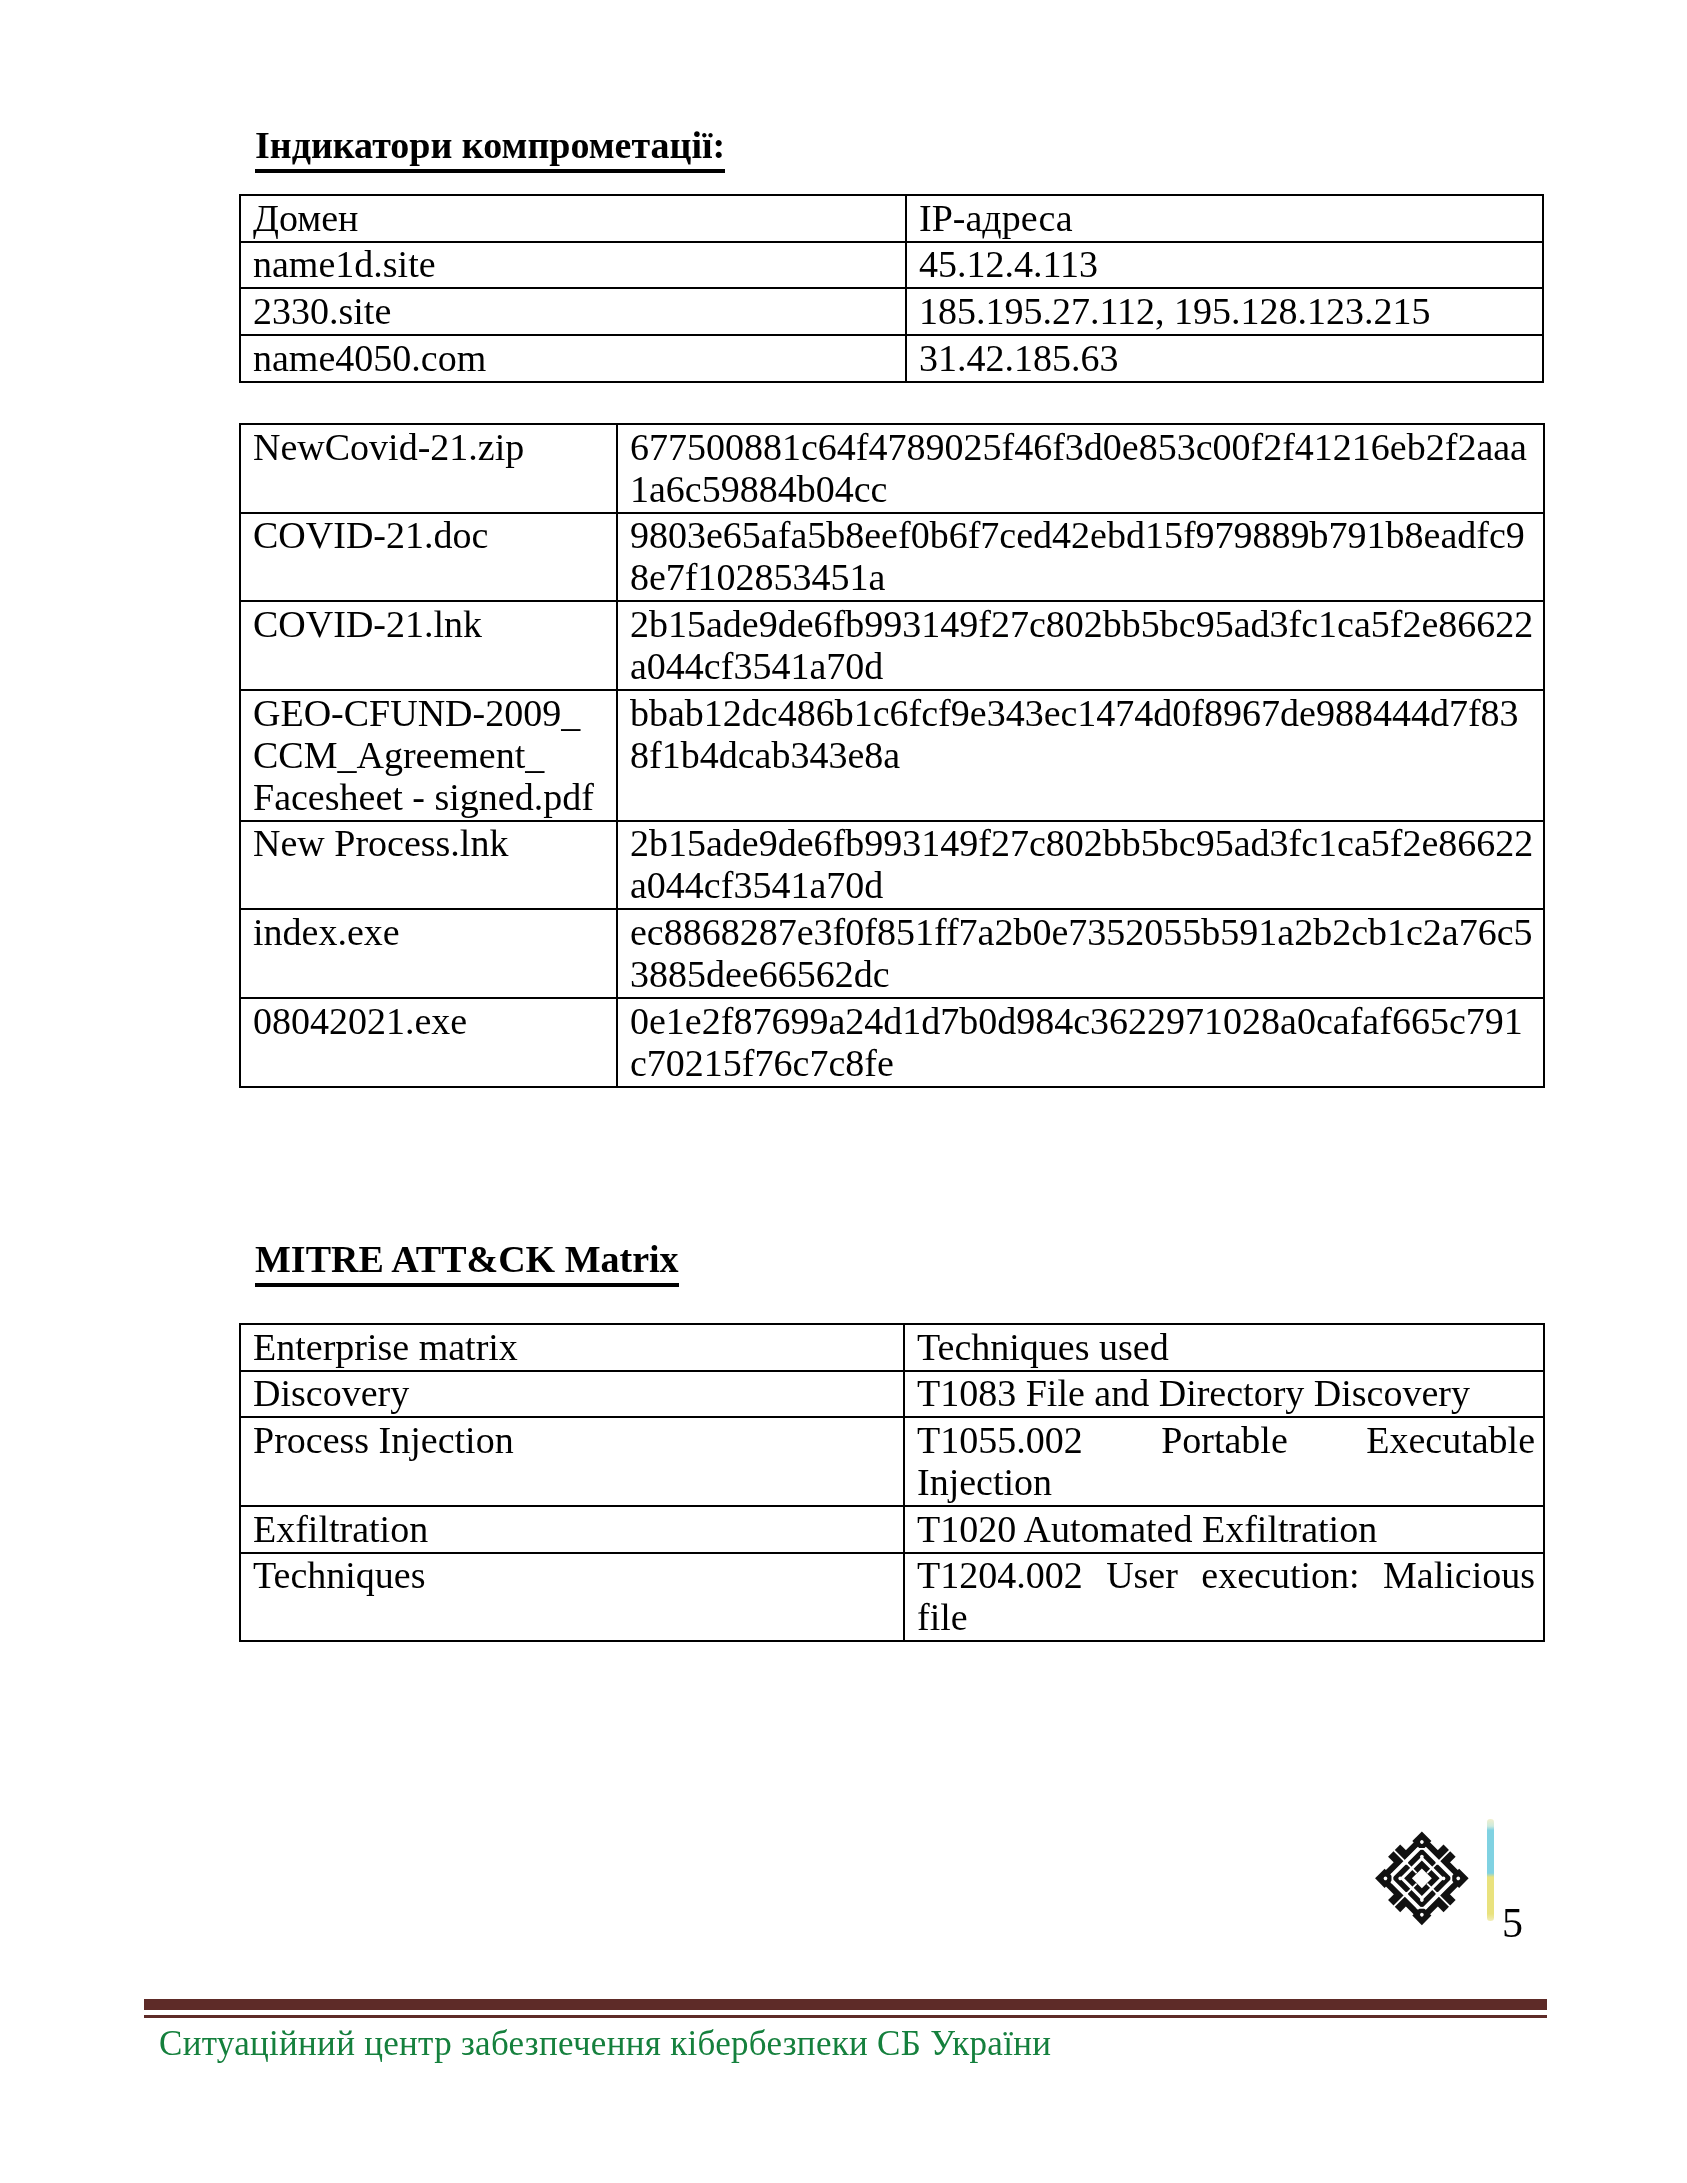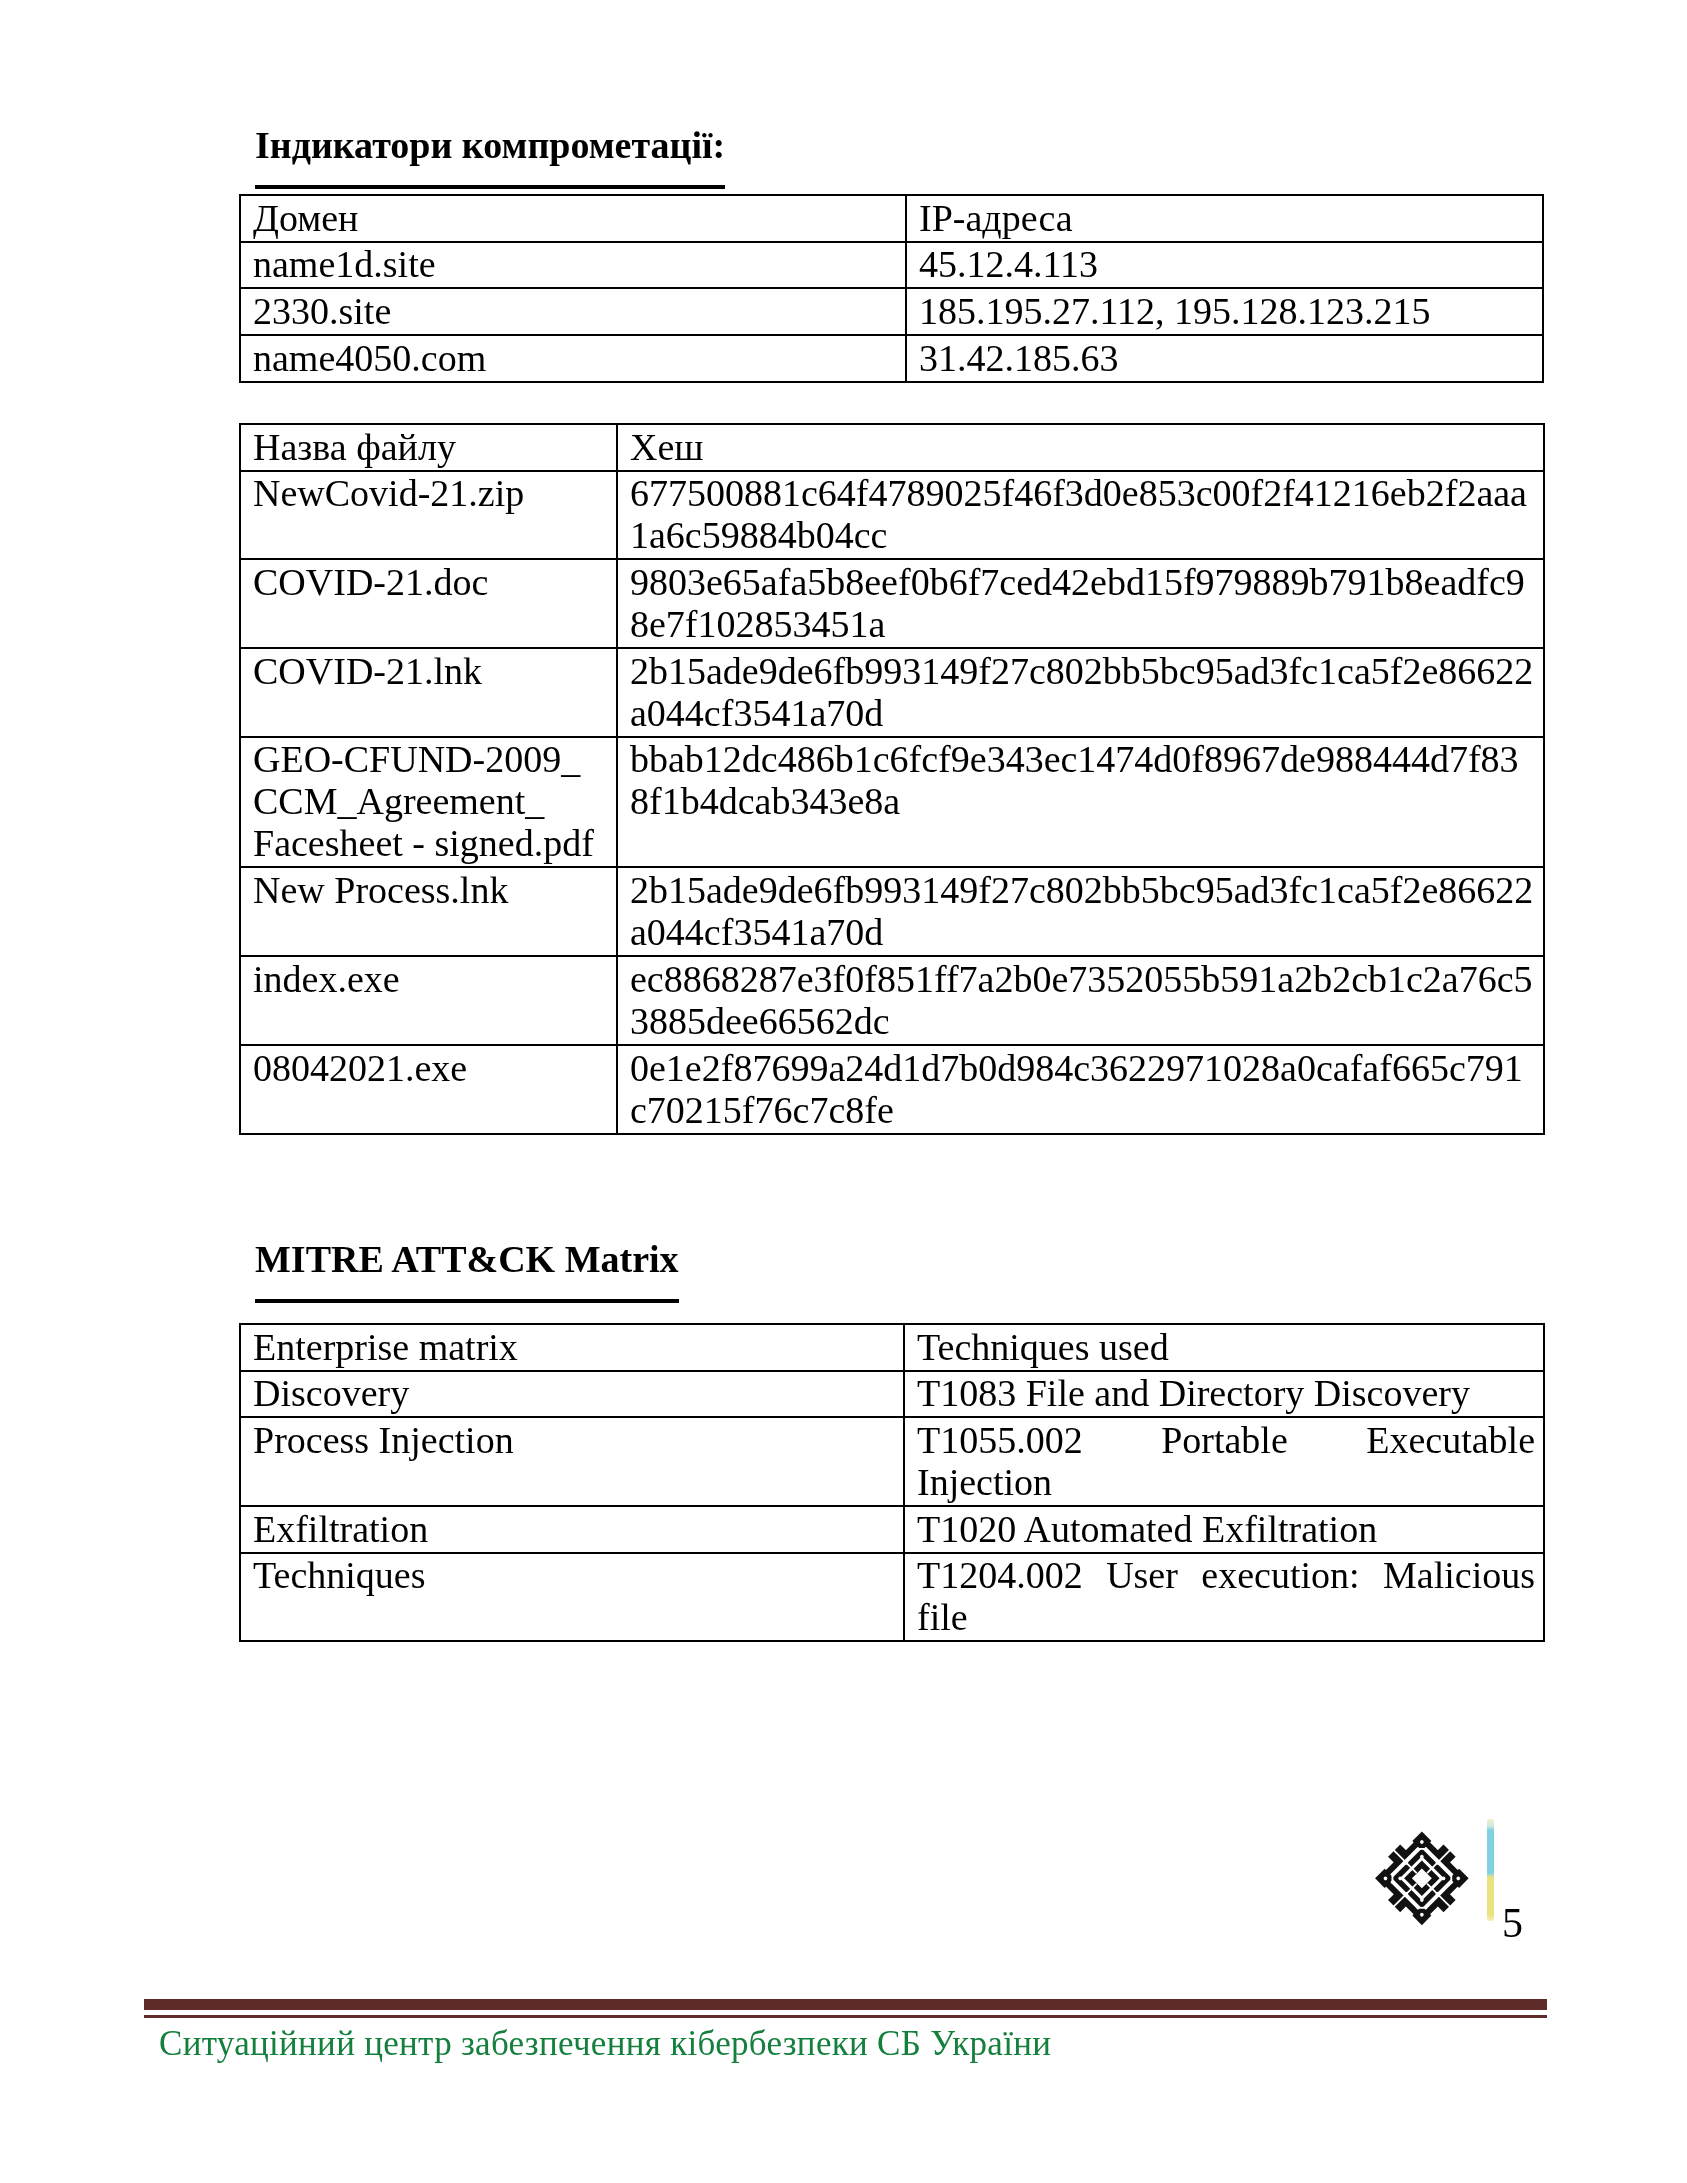--- a/index.html
+++ b/index.html
@@ -4,21 +4,21 @@
 <style>
   html,body { margin:0; padding:0; background:#ffffff; }
   .page {
     position:relative; width:1687px; height:2183px; background:#ffffff;
     font-family:"Liberation Serif","DejaVu Serif",serif; color:#000;
     overflow:hidden;
   }
   .heading {
     position:absolute; font-size:38px; font-weight:bold; white-space:nowrap;
   }
-  .heading .u { display:inline-block; border-bottom:4.6px solid #000; padding-bottom:18px; }
+  .heading .u { display:inline-block; border-bottom:4.6px solid #000; padding-bottom:2px; }
   table { border-collapse:collapse; table-layout:fixed; position:absolute; background:#fff; }
   td {
     border:2.6px solid #000; vertical-align:top;
     font-size:38px; line-height:42px; padding:0.7px 8px 2px 12px;margin-top:35px;
   }
   .t-domains { left:239px; top:194px; width:1303px; }
   .t-domains td { height:40px; }
   .t-files   { left:239px; top:423px; width:1304px; }
   .t-files tr.hdr td { height:38px; }
   .t-mitre   { left:239px; top:1323px; width:1304px; }
@@ -72,24 +72,20 @@
     </tr>
   </tbody>
     </table>
 
   <table class="t-files">
     <colgroup>
         <col style="width:377px">
         <col style="width:927px">
       </colgroup>
     <tbody>
-        <tr class="hdr">
-      <td>Назва файлу</td>
-      <td>Хеш</td>
-    </tr>
     <tr>
       <td>NewCovid-21.zip</td>
       <td class="hash">677500881c64f4789025f46f3d0e853c00f2f41216eb2f2aaa1a6c59884b04cc</td>
     </tr>
     <tr>
       <td>COVID-21.doc</td>
       <td class="hash">9803e65afa5b8eef0b6f7ced42ebd15f979889b791b8eadfc98e7f102853451a</td>
     </tr>
     <tr>
       <td>COVID-21.lnk</td>

